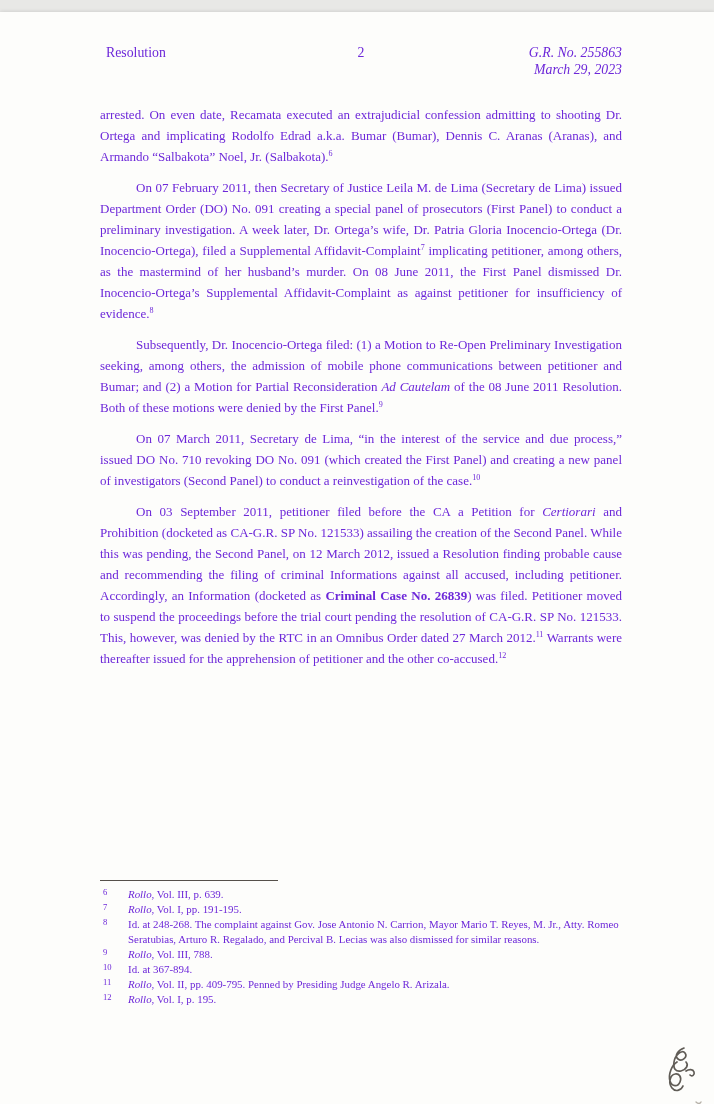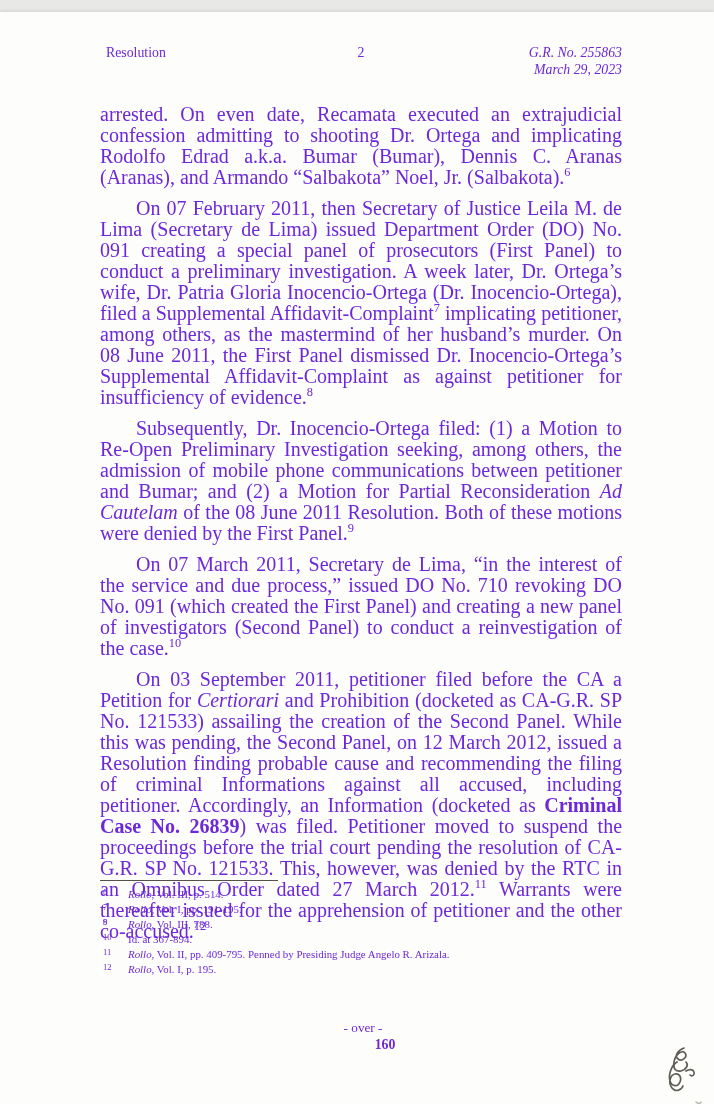--- a/index.html
+++ b/index.html
@@ -18,21 +18,21 @@
     position:absolute;top:30px;left:100px;width:522px;
     font-size:13.8px;line-height:17px;
   }
   .hdr .doc-type{position:absolute;left:6px;top:2px;}
   .hdr .pg-num{position:absolute;left:0;right:0;top:2px;text-align:center;}
   .hdr .right-block{position:absolute;right:0;top:2px;text-align:right;}
   .hdr .right-block span{display:block;font-style:italic;}
   
   .body-text{
     position:absolute;top:92px;left:100px;width:522px;
-    font-size:20px;line-height:21px;text-align:justify;
+    font-size:13px;line-height:21px;text-align:justify;
   }
   .body-text p{margin:0 0 10px 0;}
   .body-text p.indent{text-indent:36px;}
   .i{font-style:italic;}
   .b{font-weight:bold;}
   sup{font-size:.62em;line-height:0;vertical-align:super;}
   
   .fn-rule{
     position:absolute;top:868px;left:100px;width:178px;
     border-top:1.5px solid #55504a;
@@ -72,33 +72,29 @@
       <p><span>arrested. On even date, Recamata executed an extrajudicial confession admitting to shooting Dr. Ortega and implicating Rodolfo Edrad a.k.a. Bumar (Bumar), Dennis C. Aranas (Aranas), and Armando “Salbakota” Noel, Jr. (Salbakota).</span><sup>6</sup></p>
       <p class="indent"><span>On 07 February 2011, then Secretary of Justice Leila M. de Lima (Secretary de Lima) issued Department Order (DO) No. 091 creating a special panel of prosecutors (First Panel) to conduct a preliminary investigation. A week later, Dr. Ortega’s wife, Dr. Patria Gloria Inocencio-Ortega (Dr. Inocencio-Ortega), filed a Supplemental Affidavit-Complaint</span><sup>7</sup><span> implicating petitioner, among others, as the mastermind of her husband’s murder. On 08 June 2011, the First Panel dismissed Dr. Inocencio-Ortega’s Supplemental Affidavit-Complaint as against petitioner for insufficiency of evidence.</span><sup>8</sup></p>
       <p class="indent"><span>Subsequently, Dr. Inocencio-Ortega filed: (1) a Motion to Re-Open Preliminary Investigation seeking, among others, the admission of mobile phone communications between petitioner and Bumar; and (2) a Motion for Partial Reconsideration </span><span class="i">Ad Cautelam</span><span> of the 08 June 2011 Resolution. Both of these motions were denied by the First Panel.</span><sup>9</sup></p>
       <p class="indent"><span>On 07 March 2011, Secretary de Lima, “in the interest of the service and due process,” issued DO No. 710 revoking DO No. 091 (which created the First Panel) and creating a new panel of investigators (Second Panel) to conduct a reinvestigation of the case.</span><sup>10</sup></p>
       <p class="indent"><span>On 03 September 2011, petitioner filed before the CA a Petition for </span><span class="i">Certiorari</span><span> and Prohibition (docketed as CA-G.R. SP No. 121533) assailing the creation of the Second Panel. While this was pending, the Second Panel, on 12 March 2012, issued a Resolution finding probable cause and recommending the filing of criminal Informations against all accused, including petitioner. Accordingly, an Information (docketed as </span><span class="b">Criminal Case No. 26839</span><span>) was filed. Petitioner moved to suspend the proceedings before the trial court pending the resolution of CA-G.R. SP No. 121533. This, however, was denied by the RTC in an Omnibus Order dated 27 March 2012.</span><sup>11</sup><span> Warrants were thereafter issued for the apprehension of petitioner and the other co-accused.</span><sup>12</sup></p>
     </div>
 
   <div class="fn-rule"></div>
 
   <div class="footnotes" id="footnotes">
-      <div class="footnote"><span class="fn-num">6</span><span class="i">Rollo</span><span>, Vol. III, p. 514.</span></div>
+      <div class="footnote"><span class="fn-num">6</span><span class="i">Rollo</span><span>, Vol. III, p. 639.</span></div>
       <div class="footnote"><span class="fn-num">7</span><span class="i">Rollo</span><span>, Vol. I, pp. 191-195.</span></div>
-      <div class="footnote"><span class="fn-num">8</span></div>
+      <div class="footnote"><span class="fn-num">8</span><span>Id. at 248-268. The complaint against Gov. Jose Antonio N. Carrion, Mayor Mario T. Reyes, M. Jr., Atty. Romeo Seratubias, Arturo R. Regalado, and Percival B. Lecias was also dismissed for similar reasons.</span></div>
       <div class="footnote"><span class="fn-num">9</span><span class="i">Rollo</span><span>, Vol. III, 788.</span></div>
       <div class="footnote"><span class="fn-num">10</span><span>Id. at 367-894.</span></div>
       <div class="footnote"><span class="fn-num">11</span><span class="i">Rollo</span><span>, Vol. II, pp. 409-795. Penned by Presiding Judge Angelo R. Arizala.</span></div>
       <div class="footnote"><span class="fn-num">12</span><span class="i">Rollo</span><span>, Vol. I, p. 195.</span></div>
     </div>
 
-  <div class="footer">
-    <div class="over">- over -</div>
-    <div class="pagefoot">160</div>
-  </div>
 
   <svg class="sig" width="62" height="72" viewBox="0 0 62 72">
     <g fill="none" stroke="#45403a" stroke-width="1.7" stroke-linecap="round" opacity="0.85">
       <path d="M38 8 c-6 2 -10 8 -6 11 c4 3 10 -2 7 -6 c-3 -4 -10 2 -11 9 c-1 7 2 10 7 9 c5 -1 8 -6 5 -9"></path>
       <path d="M31 22 c-5 3 -9 12 -7 19 c2 6 8 6 10 1 c2 -5 -1 -9 -5 -8 c-5 1 -7 9 -3 14 c3 4 9 3 11 -2"></path>
       <path d="M40 31 c3 -2 7 -2 8 1 c1 3 -2 5 -4 3"></path>
     </g>
     <path d="M50 62 c2 2 4 2 5 0" fill="none" stroke="#b7b2aa" stroke-width="1.4" stroke-linecap="round"></path>
   </svg>
 

